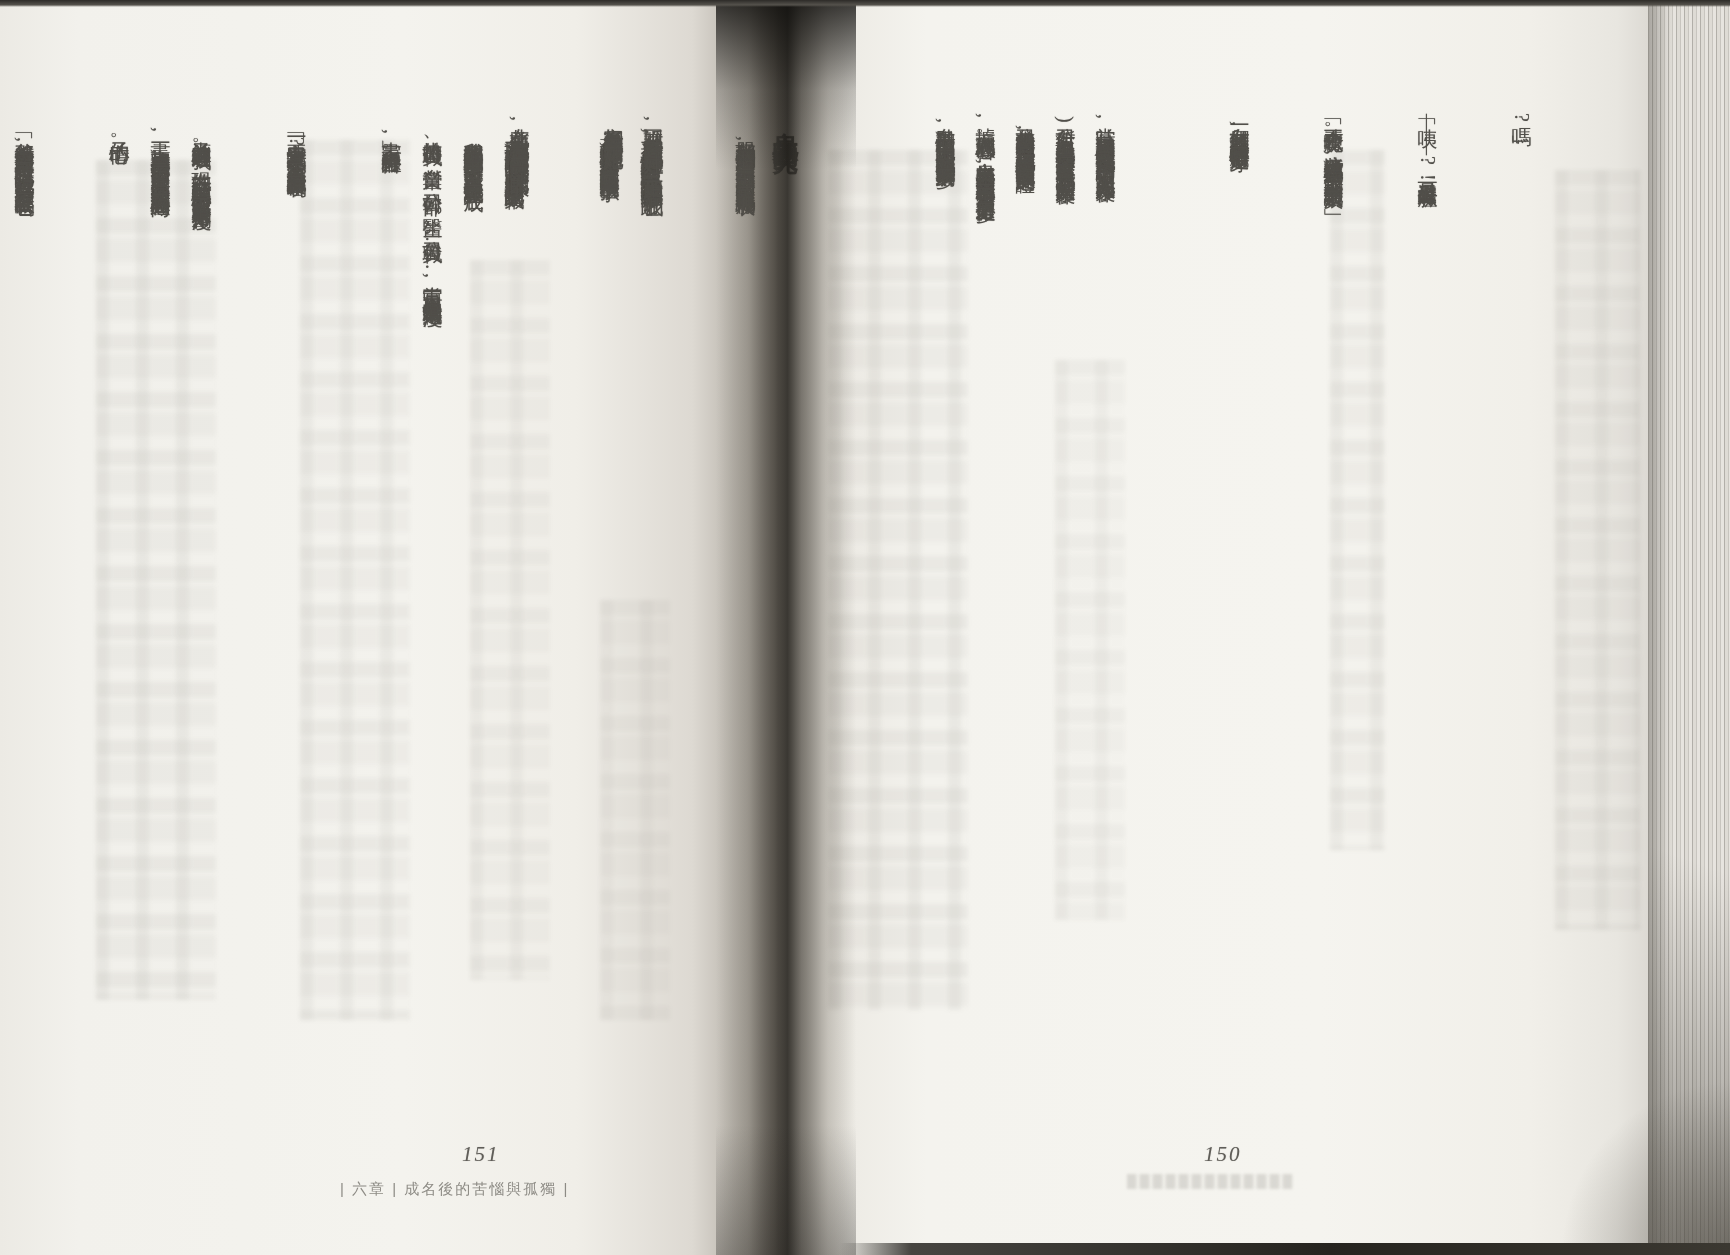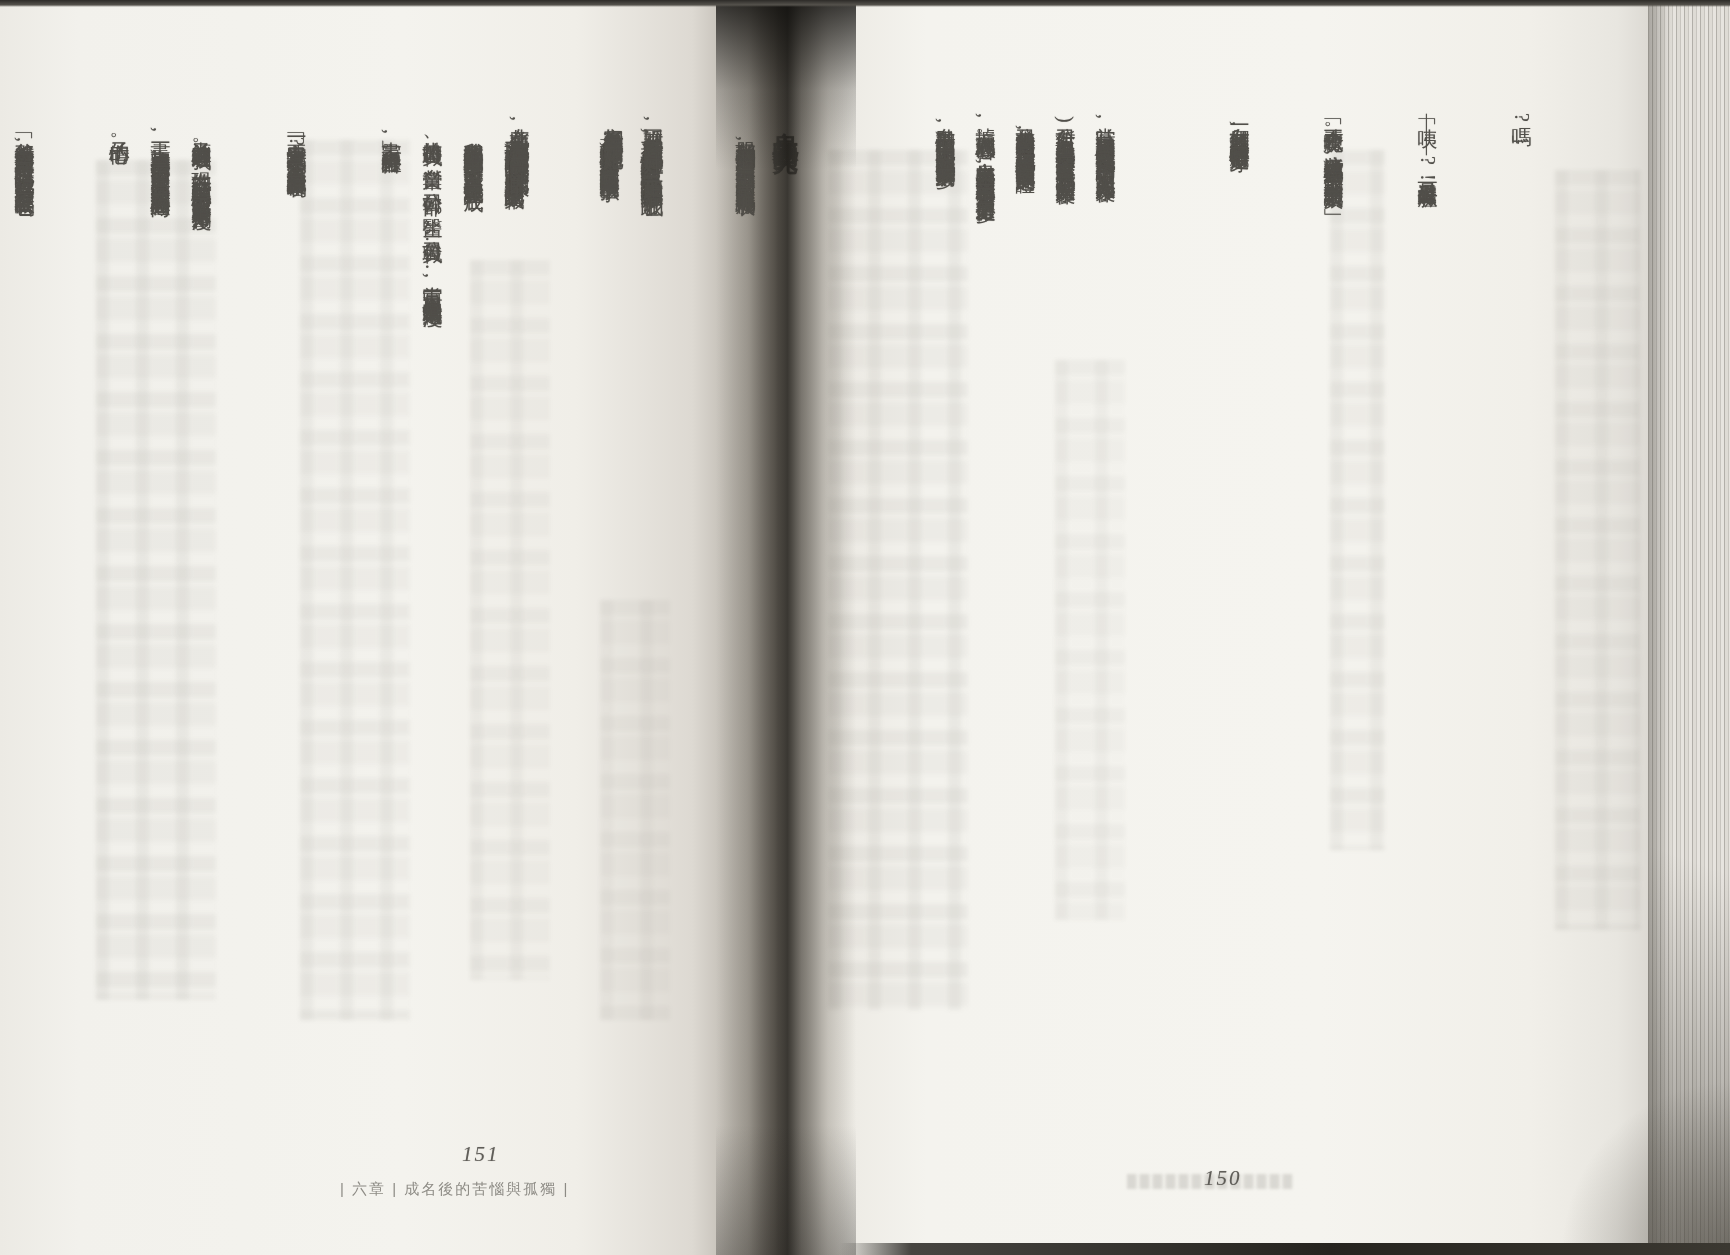--- a/index.html
+++ b/index.html
@@ -85,21 +85,21 @@
     padding-block-start:88px;white-space:nowrap;
     text-shadow:0 0 1px rgba(62,60,56,.5);
   }
 
   
   .pagenum{
     position:absolute;z-index:3;font-style:italic;font-size:21px;color:#5f5d58;
     letter-spacing:2px;text-shadow:0 0 1px rgba(95,93,88,.4);
   }
   .pagenum-left{left:428px;top:1142px;margin-left:34px;}
-  .pagenum-right{left:1204px;top:1166px;}
+  .pagenum-right{left:1204px;top:1142px;}
   .chapter-line{
     position:absolute;left:340px;top:1180px;z-index:3;
     font-family:Liberation Sans, sans-serif;
     font-size:15px;color:#8d8b85;letter-spacing:2px;
   }
 </style>
 </head>
 <body>
 
 <div class="scene">

